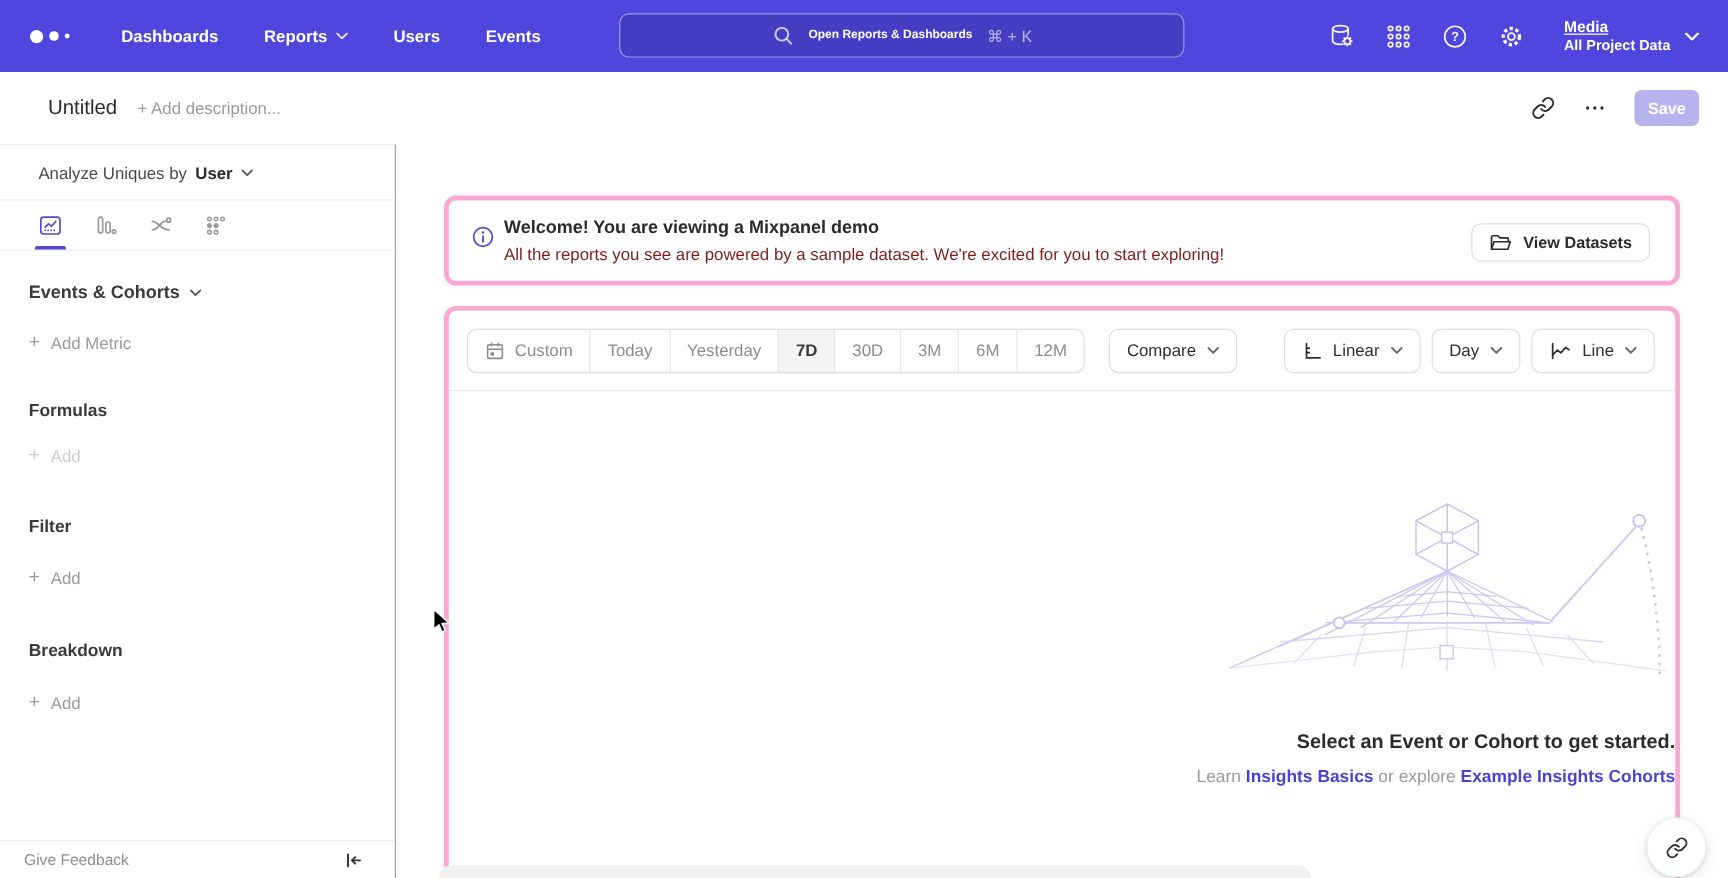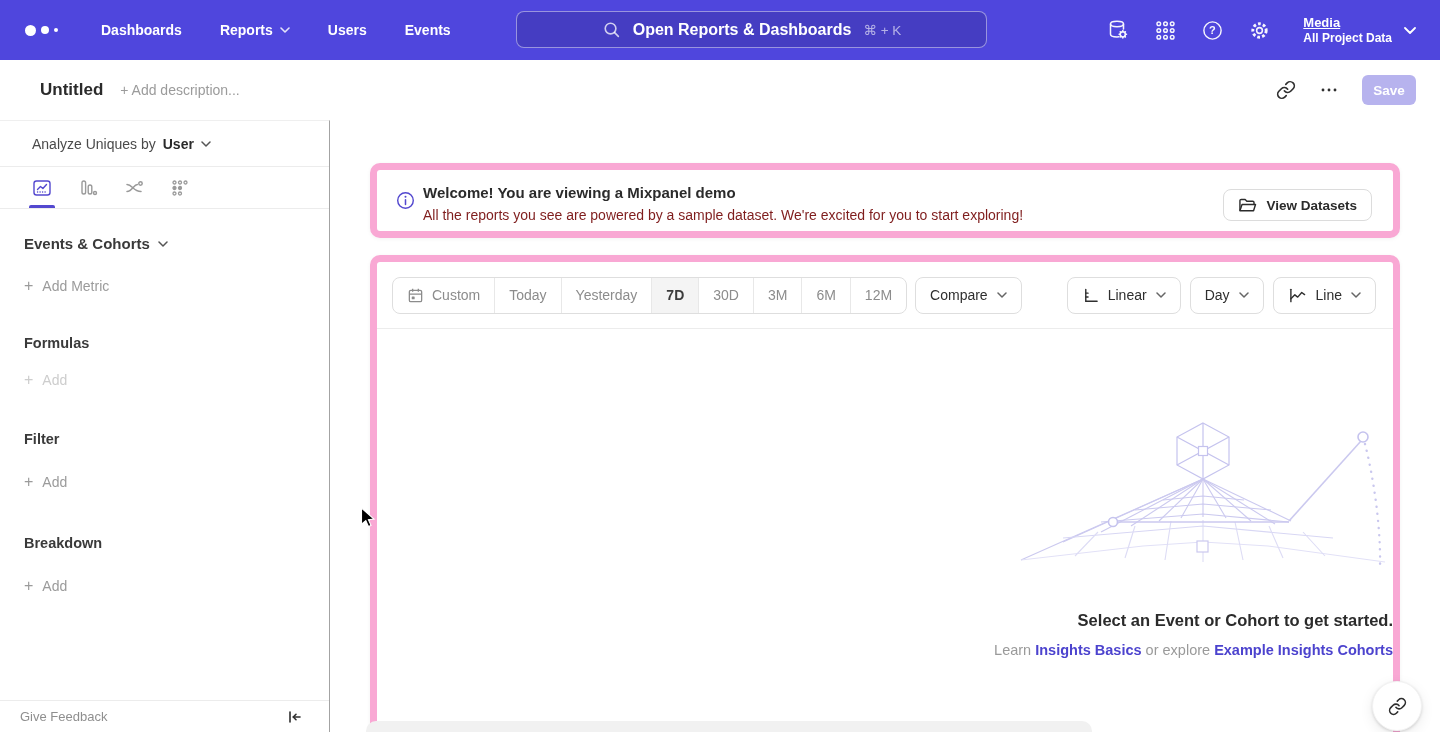--- a/index.html
+++ b/index.html
@@ -15,33 +15,33 @@
   .logo i:nth-child(1){ width:11px; height:11px; }
   .logo i:nth-child(2){ width:8px; height:8px; }
   .logo i:nth-child(3){ width:4px; height:4px; }
   .nav-items { display:flex; gap:38px; margin-left:36px; }
   .nav-item { font-size:14px; font-weight:600; color:#fff; display:flex; align-items:center;
     gap:7px; cursor:pointer; white-space:nowrap; }
   .nav-item .chev { opacity:.85; }
   .nav-search { position:absolute; left:516px; top:11px; width:471px; height:37px;
     border:1px solid rgba(255,255,255,.45); background:rgba(0,0,0,.12); border-radius:8px;
     display:flex; align-items:center; justify-content:center; gap:12px; cursor:pointer; }
-  .nav-search .q { color:#fff; font-size:16px; font-weight:600; }
+  .nav-search .q { color:#fff; font-size:10px; font-weight:600; }
   .nav-search .kbd { color:rgba(255,255,255,.6); font-size:13.5px; }
   .nav-right { position:absolute; right:24px; top:0; height:60px; display:flex;
     align-items:center; gap:24px; }
   .nav-icon { color:#fff; opacity:.95; cursor:pointer; }
   .project { display:flex; align-items:center; gap:12px; cursor:pointer; margin-left:8px; }
   .project .pn { font-size:13px; font-weight:700; line-height:16px;text-decoration:underline; }
   .project .ps { font-size:12px; font-weight:600; line-height:15px; }
 
   
   .rheader { position:absolute; left:0; top:60px; width:1440px; height:60px; background:#fff;
     display:flex; align-items:center; }
-  .rtitle { margin-left:40px; font-size:17px; font-weight:700; color:#2b2b2b; }
+  .rtitle { margin-left:40px; font-size:17px; font-weight:400; color:#2b2b2b; }
   .rdesc { margin-left:17px; font-size:14px; color:#9b9b9b; cursor:text; }
   .rheader-right { position:absolute; right:24px; display:flex; align-items:center; gap:24px; }
   .hicon { color:#2f2f2f; cursor:pointer; }
   .save-btn { width:54px; height:30px; border:none; border-radius:6px; background:#b7b3ee;
     color:#fff; font-size:13.5px; font-weight:700; font-family:inherit; cursor:pointer; }
 
   
   .sidebar { position:absolute; left:0; top:120px; width:330px; height:612px; background:#fff;
     border-right:1px solid #a3a3a3; border-top:1px solid #efefef; }
   .analyze-row { height:46px; display:flex; align-items:center; padding-left:32px;
@@ -62,21 +62,21 @@
   .add-link.dim { color:#cdcdcd; }
   .add-link .plus { font-size:16px; font-weight:400; }
   .side-footer { position:absolute; left:0; bottom:0; width:329px; height:32px;
     border-top:1px solid #ececec; display:flex; align-items:center; justify-content:space-between;
     padding:0 26px 0 20px; }
   .feedback { font-size:13px; color:#8f8f8f; cursor:pointer; }
   .collapse { color:#2f2f2f; cursor:pointer; }
 
   
   .main { position:absolute; left:330px; top:120px; width:1110px; height:612px; background:#fff; }
-  .card { background:#fff; border:7px solid #f9a8d4; border-radius:10px;
+  .card { background:#fff; border:4px solid #f9a8d4; border-radius:10px;
     box-shadow:0 1px 4px rgba(0,0,0,.05); }
   .banner { position:absolute; left:40px; top:43px; width:1030px; height:75px; display:flex; }
   .banner .info { position:absolute; left:19px; top:21px; color:#5348cf; }
   .banner-text { margin-left:46px; margin-top:12px; }
   .banner-title { font-size:15px; font-weight:700; color:#2b2b2b; line-height:22px; }
   .banner-sub { font-size:14px; color:#7f1d1d; line-height:22px; }
   .datasets-btn { position:absolute; right:21px; top:19px; height:32px; padding:0 14px;
     border:1px solid #dcdcdc; border-radius:8px; background:#fff; display:flex; align-items:center;
     gap:9px; font-size:13.5px; font-weight:700; color:#2b2b2b; cursor:pointer; font-family:inherit; }
 
@@ -86,21 +86,21 @@
   .seg { display:flex; align-items:stretch; height:37px; border:1px solid #dedede;
     border-radius:8px; overflow:hidden; background:#fff; }
   .seg-item { display:flex; align-items:center; gap:8px; padding:0 14px; font-size:14px;
     color:#8c8c8c; cursor:pointer; border-left:1px solid #e8e8e8; white-space:nowrap; }
   .seg-item:first-child { border-left:none; }
   .seg-item.sel { background:#f4f4f4; color:#3c3c3c; font-weight:600; }
   .tb-btn { display:flex; align-items:center; gap:9px; height:37px; padding:0 14px;
     border:1px solid #dedede; border-radius:8px; background:#fff; font-size:14px; color:#2f2f2f;
     cursor:pointer; font-family:inherit; white-space:nowrap; }
   .tb-btn .chev { color:#666; }
-  .ml8 { margin-left:8px; }
+  .ml8 { margin-left:20px; }
   .tb-right { margin-left:auto; display:flex; align-items:center; gap:9px; }
 
   .empty { position:absolute; left:0; right:0; top:158px; text-align:right; }
   .illus { display:inline-block; }
   .empty-title { margin-top:32px; font-size:16.5px; font-weight:700; color:#2b2b2b; }
   .empty-sub { margin-top:12px; font-size:14.5px; color:#9a9a9a; }
   .empty-sub a { color:#4c43ce; font-weight:600; text-decoration:none; cursor:pointer; }
 
   .bottom-bar { position:absolute; left:36px; bottom:0; width:726px; height:11px;
     background:#f1f1f1; border-radius:10px 10px 0 0; }

